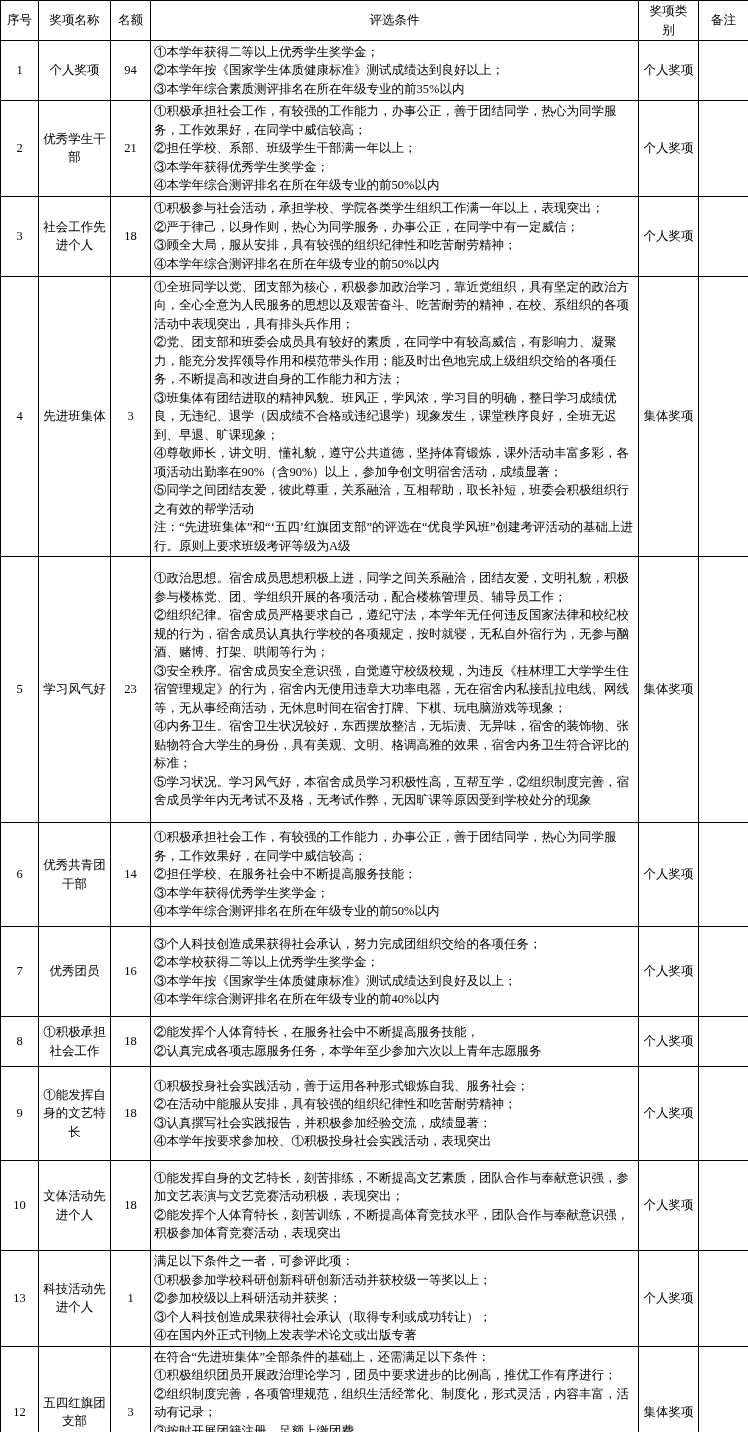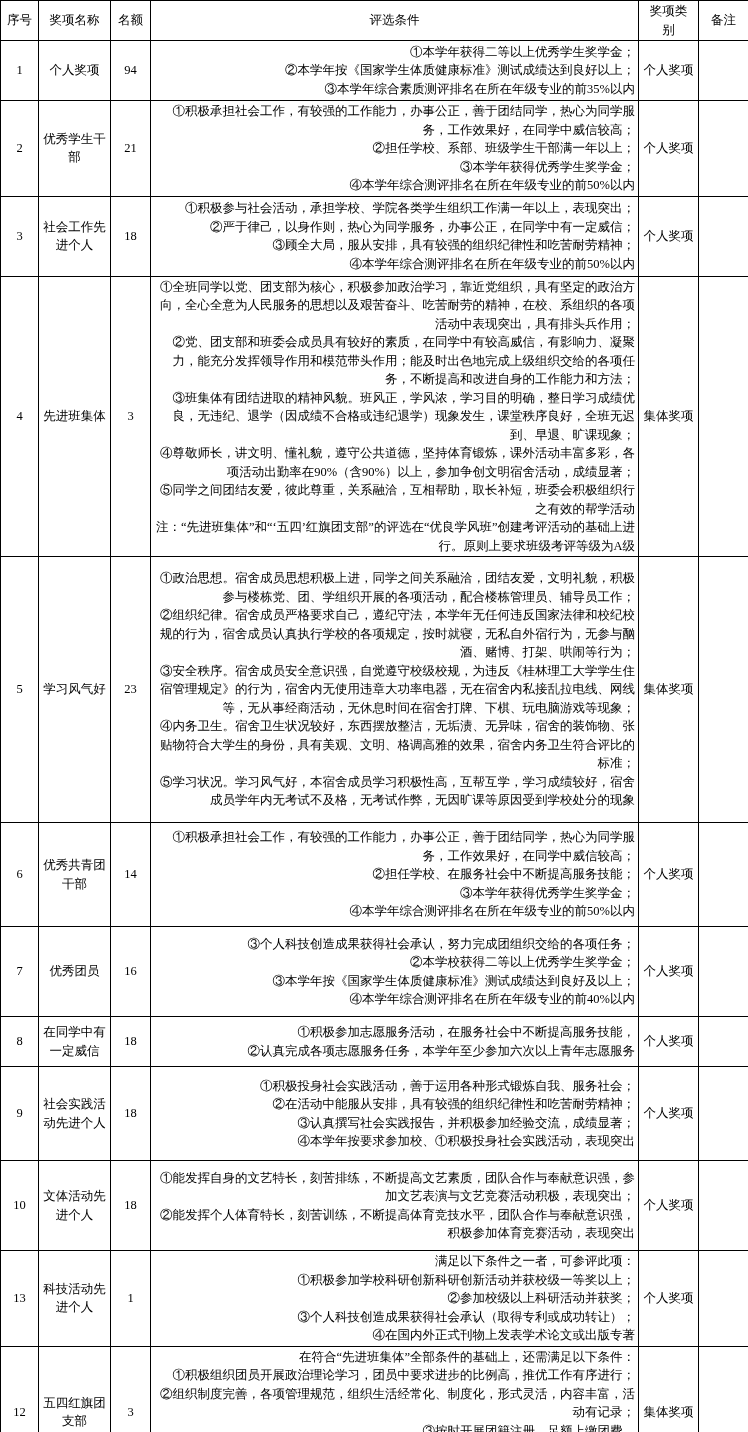--- a/index.html
+++ b/index.html
@@ -20,21 +20,21 @@
     word-break: break-all;
     overflow-wrap: anywhere;
   }
   .awards th {
     font-weight: normal;
     text-align: center;
     height: 27px;
     padding: 1px 6px;
   }
   .c-center { text-align: center; }
-  .c-left   { text-align: right; padding: 2px 5px; }
+  .c-left   { text-align: left; padding: 2px 5px; }
   .col-seq      { width: 38px; }
   .col-name     { width: 72px; }
   .col-quota    { width: 40px; }
   .col-criteria { width: 488px; }
   .col-category { width: 60px; }
   .col-remark   { width: 50px; }
   
   tbody tr:nth-child(1)  { height: 60px; }
   tbody tr:nth-child(2)  { height: 92px; }
   tbody tr:nth-child(3)  { height: 80px; }
@@ -126,21 +126,21 @@
       </tr>
       <tr>
         <td class="c-center">5</td>
         <td class="c-center">学习风气好</td>
         <td class="c-center">23</td>
         <td class="c-left">
           <div>①政治思想。宿舍成员思想积极上进，同学之间关系融洽，团结友爱，文明礼貌，积极参与楼栋党、团、学组织开展的各项活动，配合楼栋管理员、辅导员工作；</div>
           <div>②组织纪律。宿舍成员严格要求自己，遵纪守法，本学年无任何违反国家法律和校纪校规的行为，宿舍成员认真执行学校的各项规定，按时就寝，无私自外宿行为，无参与酗酒、赌博、打架、哄闹等行为；</div>
           <div>③安全秩序。宿舍成员安全意识强，自觉遵守校级校规，为违反《桂林理工大学学生住宿管理规定》的行为，宿舍内无使用违章大功率电器，无在宿舍内私接乱拉电线、网线等，无从事经商活动，无休息时间在宿舍打牌、下棋、玩电脑游戏等现象；</div>
           <div>④内务卫生。宿舍卫生状况较好，东西摆放整洁，无垢渍、无异味，宿舍的装饰物、张贴物符合大学生的身份，具有美观、文明、格调高雅的效果，宿舍内务卫生符合评比的标准；</div>
-          <div>⑤学习状况。学习风气好，本宿舍成员学习积极性高，互帮互学，学习成绩较好，宿舍成员学年内无考试不及格，无考试作弊，无因旷课等原因受到学校处分的现象</div>
+          <div>⑤学习状况。学习风气好，本宿舍成员学习积极性高，互帮互学，②组织制度完善，宿舍成员学年内无考试不及格，无考试作弊，无因旷课等原因受到学校处分的现象</div>
         </td>
         <td class="c-center">集体奖项</td>
         <td class="c-center"></td>
       </tr>
       <tr>
         <td class="c-center">6</td>
         <td class="c-center">优秀共青团干部</td>
         <td class="c-center">14</td>
         <td class="c-left">
           <div>①积极承担社会工作，有较强的工作能力，办事公正，善于团结同学，热心为同学服务，工作效果好，在同学中威信较高；</div>
@@ -159,32 +159,32 @@
           <div>③个人科技创造成果获得社会承认，努力完成团组织交给的各项任务；</div>
           <div>②本学校获得二等以上优秀学生奖学金；</div>
           <div>③本学年按《国家学生体质健康标准》测试成绩达到良好及以上；</div>
           <div>④本学年综合测评排名在所在年级专业的前40%以内</div>
         </td>
         <td class="c-center">个人奖项</td>
         <td class="c-center"></td>
       </tr>
       <tr>
         <td class="c-center">8</td>
-        <td class="c-center">在同学中有一定威信</td>
-        <td class="c-center">18</td>
-        <td class="c-left">
-          <div>①积极参加志愿服务活动，在服务社会中不断提高服务技能，</div>
+        <td class="c-center">①积极承担社会工作</td>
+        <td class="c-center">18</td>
+        <td class="c-left">
+          <div>②能发挥个人体育特长，在服务社会中不断提高服务技能，</div>
           <div>②认真完成各项志愿服务任务，本学年至少参加六次以上青年志愿服务</div>
         </td>
         <td class="c-center">个人奖项</td>
         <td class="c-center"></td>
       </tr>
       <tr>
         <td class="c-center">9</td>
-        <td class="c-center">社会实践活动先进个人</td>
+        <td class="c-center">①能发挥自身的文艺特长</td>
         <td class="c-center">18</td>
         <td class="c-left">
           <div>①积极投身社会实践活动，善于运用各种形式锻炼自我、服务社会；</div>
           <div>②在活动中能服从安排，具有较强的组织纪律性和吃苦耐劳精神；</div>
           <div>③认真撰写社会实践报告，并积极参加经验交流，成绩显著；</div>
           <div>④本学年按要求参加校、①积极投身社会实践活动，表现突出</div>
         </td>
         <td class="c-center">个人奖项</td>
         <td class="c-center"></td>
       </tr>

